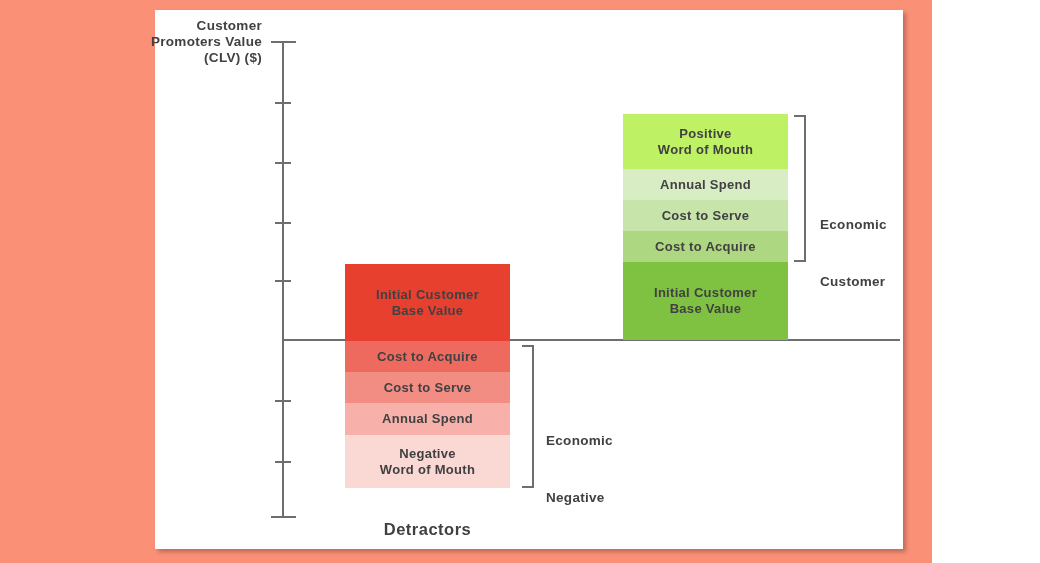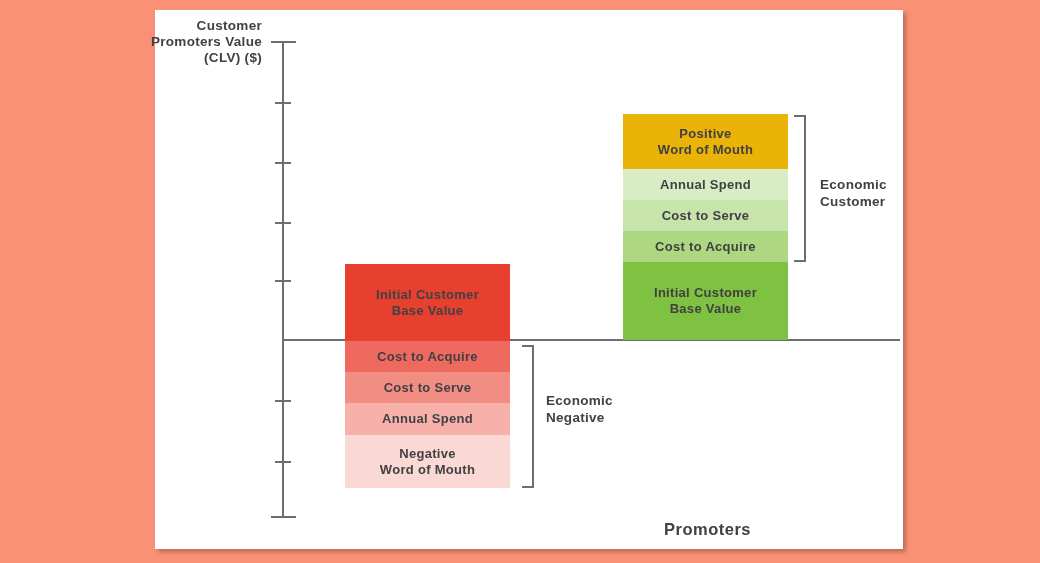--- a/index.html
+++ b/index.html
@@ -2,21 +2,21 @@
 <html><head>
 <meta charset="utf-8">
 <style>
   * { margin: 0; padding: 0; box-sizing: border-box; }
   html, body { width: 1040px; height: 563px; overflow: hidden; }
   body {
     font-family: "Liberation Sans", sans-serif;
     position: relative;
   }
   .canvas {
-    position: absolute; left: 0; top: 0; width: 1040px; height: 563px;
+    position: absolute; left: 0; top: 0; width: 932px; height: 563px;
   }
   .panel {
     position: absolute; left: 155px; top: 10px; width: 748px; height: 539px;
     box-shadow: 3px 3px 4px rgba(80, 40, 30, 0.35);
   }
 
   
   .y-axis-title {
     position: absolute; left: 150px; top: 18px; width: 112px;
     text-align: right; font-size: 13.5px; font-weight: bold;
@@ -63,21 +63,21 @@
   .bracket {
     position: absolute;
     border-top: 2px solid; border-right: 2px solid; border-bottom: 2px solid;
   }
   .bracket-penalties { left: 522px; top: 345px; width: 12px; height: 143px; }
   .bracket-benefits  { left: 794px; top: 115px; width: 12px; height: 147px; }
   .bracket-label {
     position: absolute; font-size: 13.5px; font-weight: bold;
     line-height: 16.5px; letter-spacing: 0.3px;
   }
-  .bracket-label span { display: block; }
+  .bracket-label span { display: block; margin-top: 40px; }
   .label-penalties { left: 546px; top: 393px; }
   .label-benefits  { left: 820px; top: 177px; }
 
   
   .category-label {
     position: absolute; width: 165px; top: 520px; text-align: center;
     font-size: 16.5px; font-weight: bold; letter-spacing: 0.5px;
   }
   .cat-detractors { left: 345px; }
   .cat-promoters  { left: 625px; }
@@ -130,21 +130,21 @@
     </div>
     <div class="bar-seg d-seg4" style="background: rgb(250, 216, 211);">
       <div class="seg-label">
         <span>Negative</span>
         <span>Word of Mouth</span>
       </div>
     </div>
   </div>
 
   <div class="bar-promoters">
-    <div class="bar-seg p-seg0" style="background: #eab308;">
+    <div class="bar-seg p-seg0" style="background: #bef264;">
       <div class="seg-label">
         <span>Positive</span>
         <span>Word of Mouth</span>
       </div>
     </div>
     <div class="bar-seg p-seg1" style="background: rgb(217, 237, 197);">
       <div class="seg-label">
         <span>Annual Spend</span>
       </div>
     </div>
@@ -171,15 +171,15 @@
     <span>Economic</span>
     <span>Negative</span>
   </div>
 
   <div class="bracket bracket-benefits" style="border-color: rgb(109, 110, 112);"></div>
   <div class="bracket-label label-benefits">
     <span>Economic</span>
     <span>Customer</span>
   </div>
 
-  <div class="category-label cat-promoters">Promoters</div>
+  <div class="category-label cat-detractors">Detractors</div>
 
 </div>
 
 </body></html>

